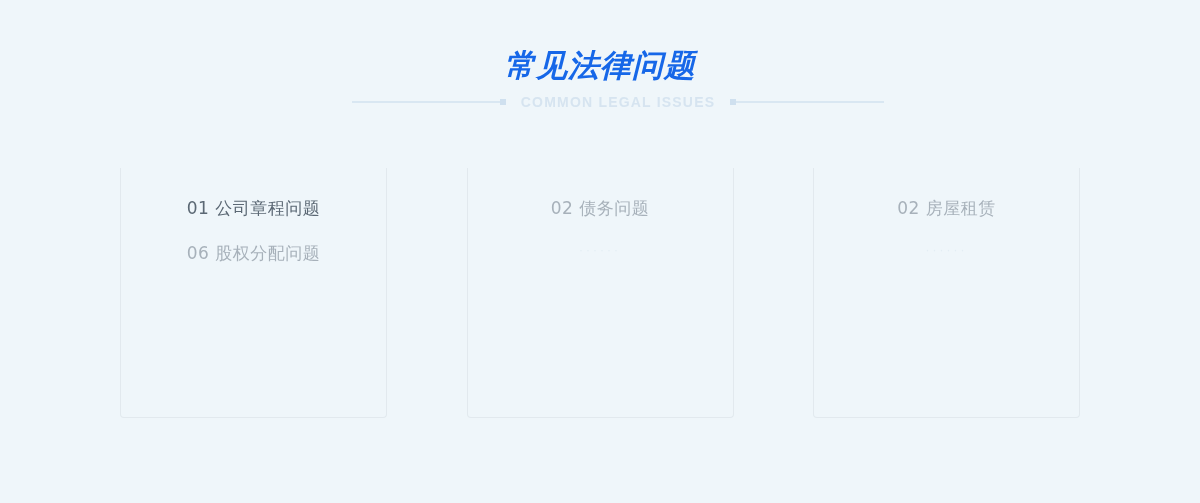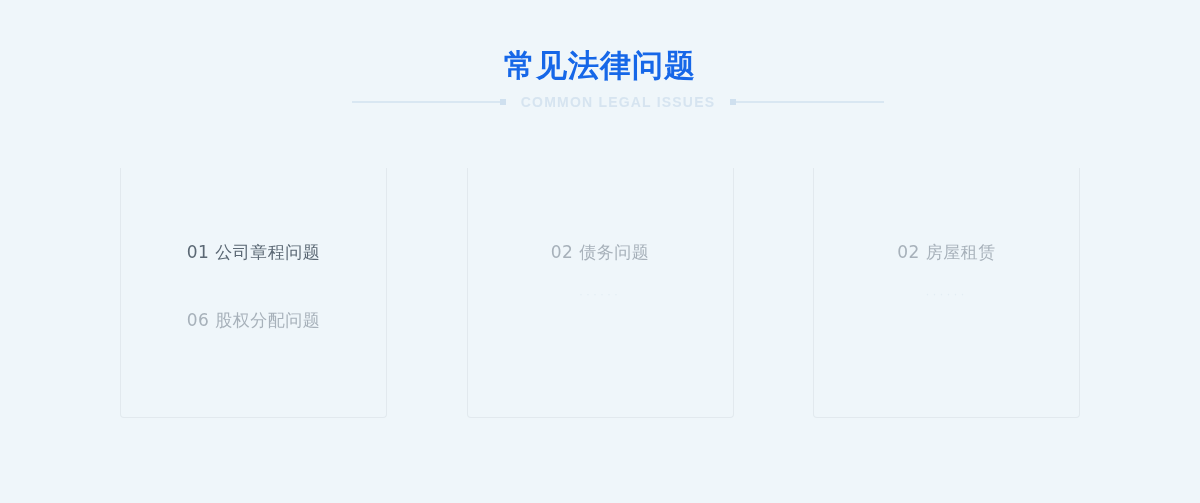--- a/index.html
+++ b/index.html
@@ -25,20 +25,21 @@
     text-align: center;
   }
 
   .title-cn {
     font-size: 31px;
     font-weight: bold;
     color: #1667e8;
     letter-spacing: 1px;
     line-height: 42px;
     font-family: "DejaVu Sans", "Liberation Sans", sans-serif;
+    font-style: italic;
   }
 
   .subtitle-row {
     margin-top: 8px;
     display: flex;
     align-items: center;
     justify-content: center;
     gap: 0px;
     padding-left: 36px;
   }
@@ -168,21 +169,20 @@
     border-radius: 0 0 4px 4px;
     padding-top: 28px;
     text-align: center;
   }
 
   .issue {
     font-size: 17px;
     line-height: 24px;
     letter-spacing: 0.5px;
     font-family: "DejaVu Sans", "Liberation Sans", sans-serif;
-    margin-top: 44px;
   }
   .issue.lv1 { color: #5b6874; margin-bottom: 21px; }
   .issue.lv2 { color: #a7b1ba; }
   .issue-more {
     font-size: 12px;
     letter-spacing: 3px;
     color: #e3edf4;
     margin-top: 22px;
     line-height: 16px;
     height: 16px;

